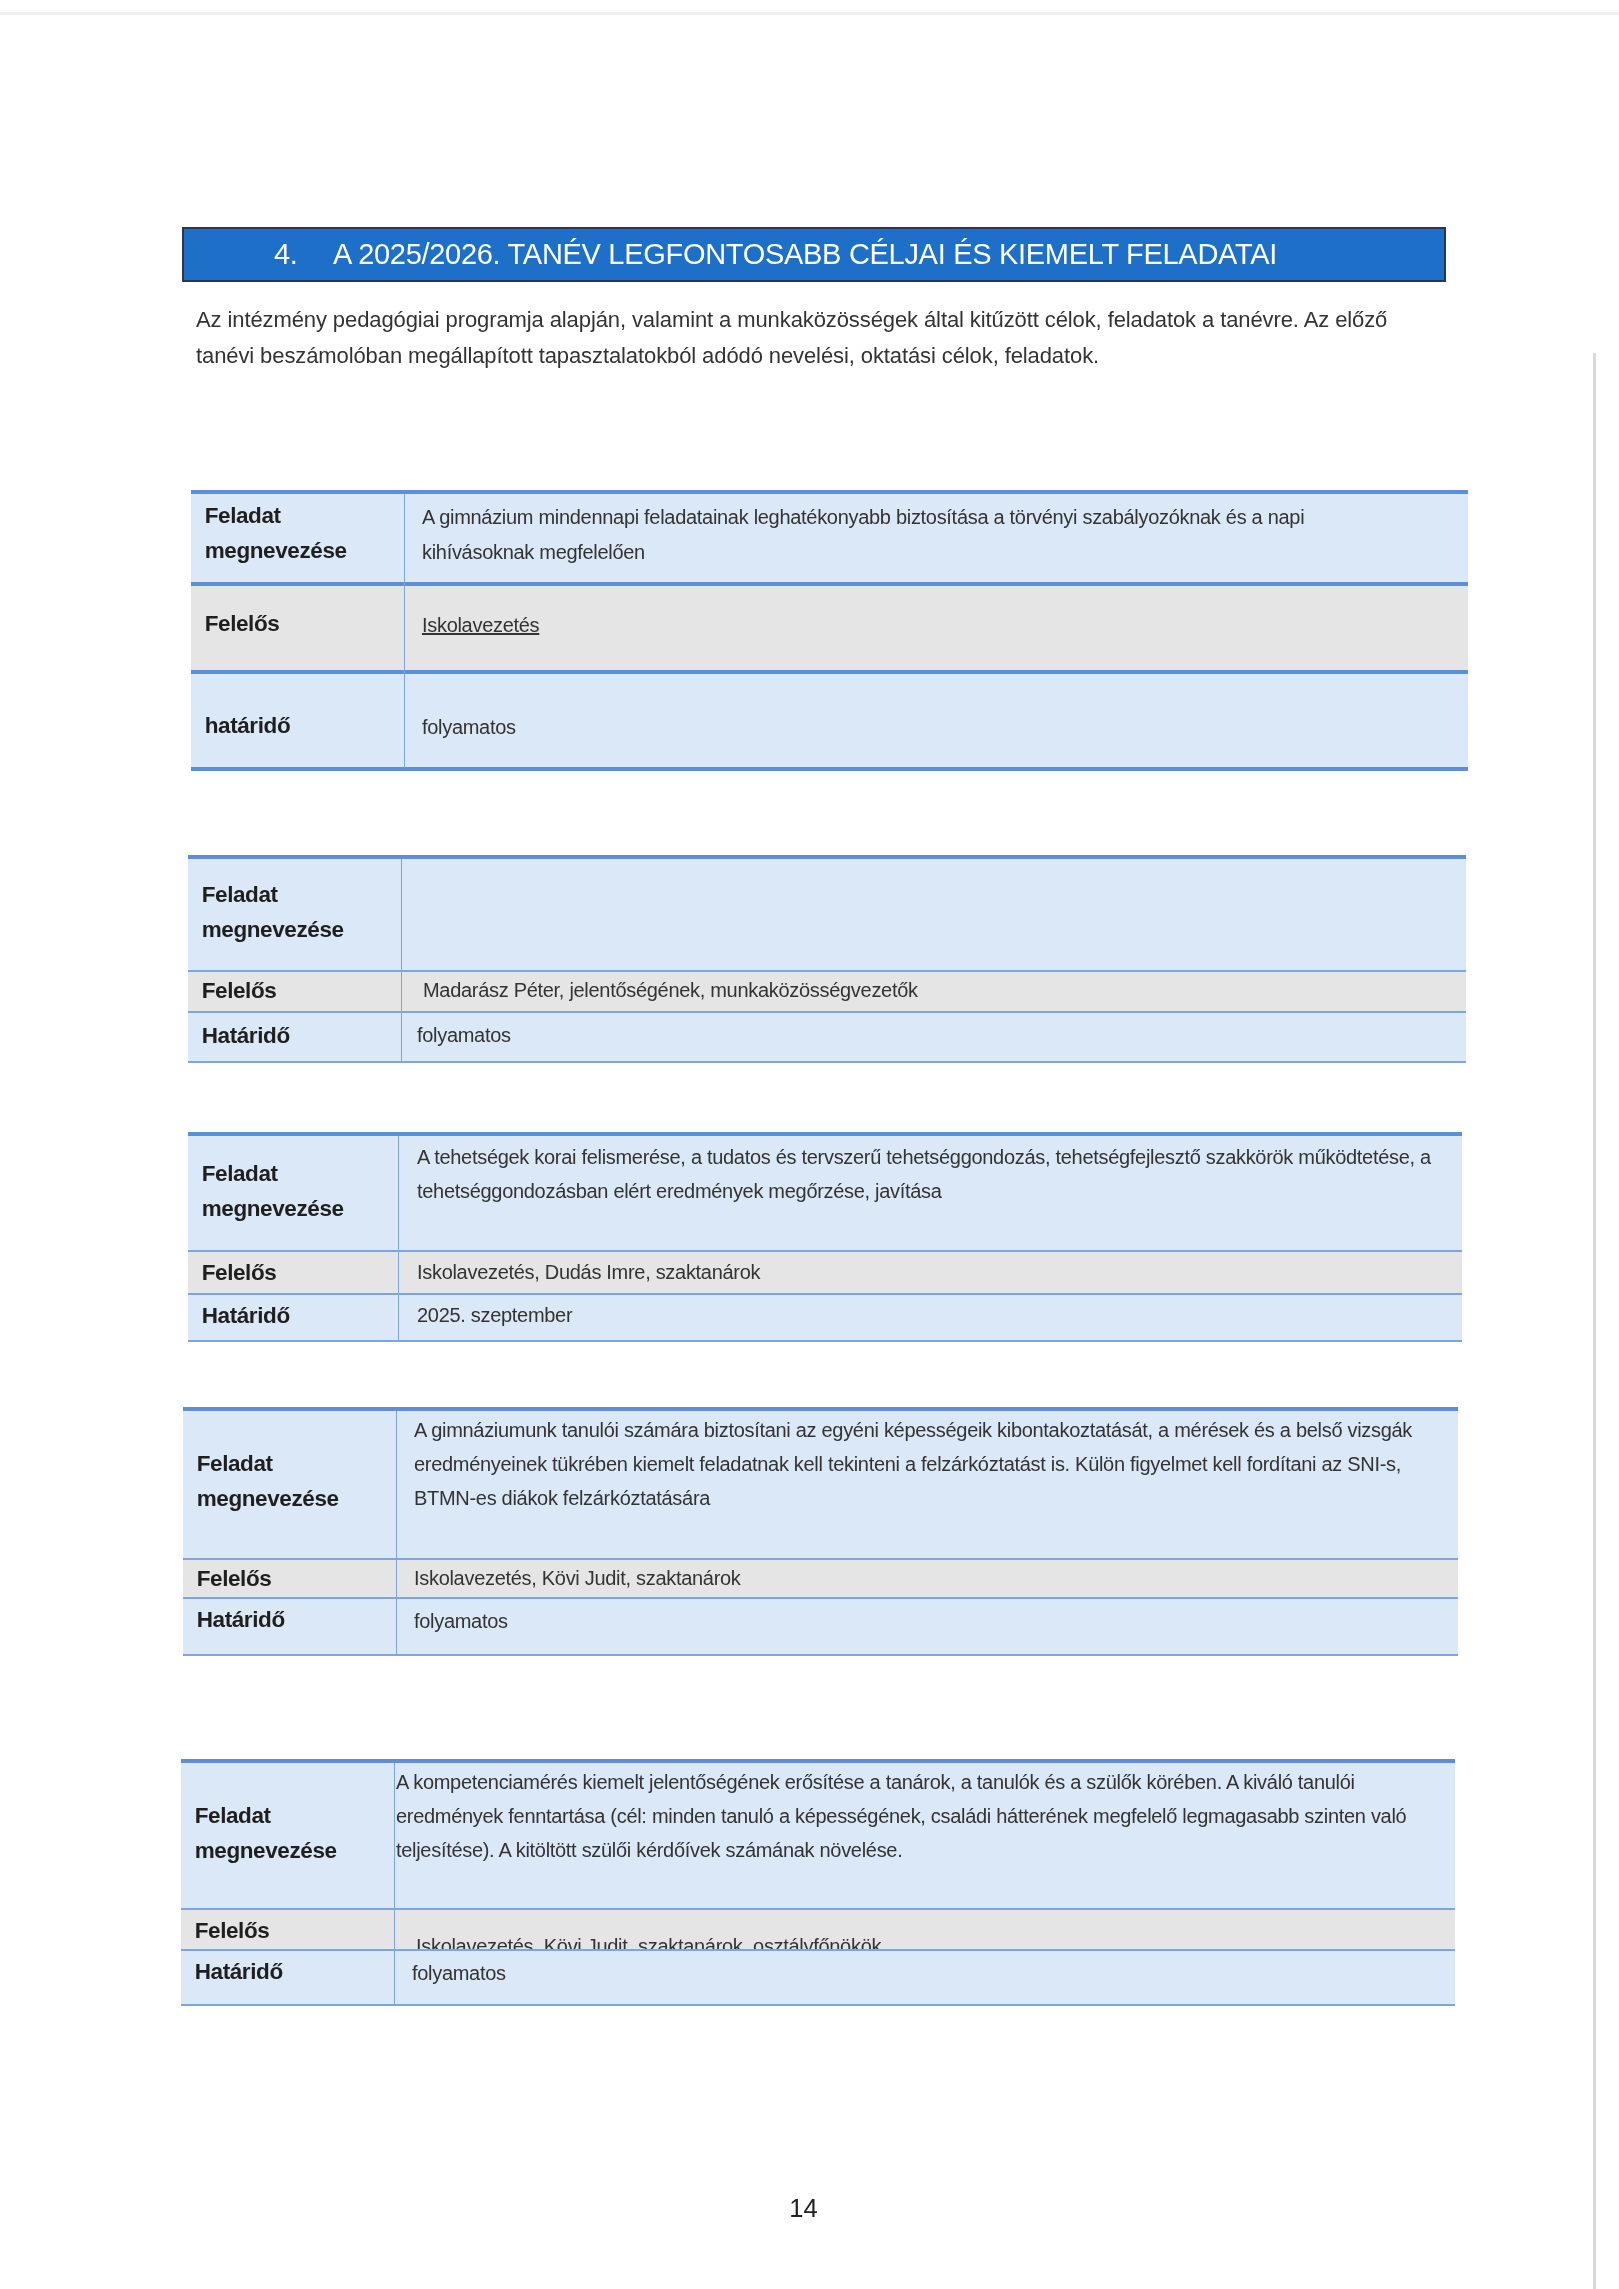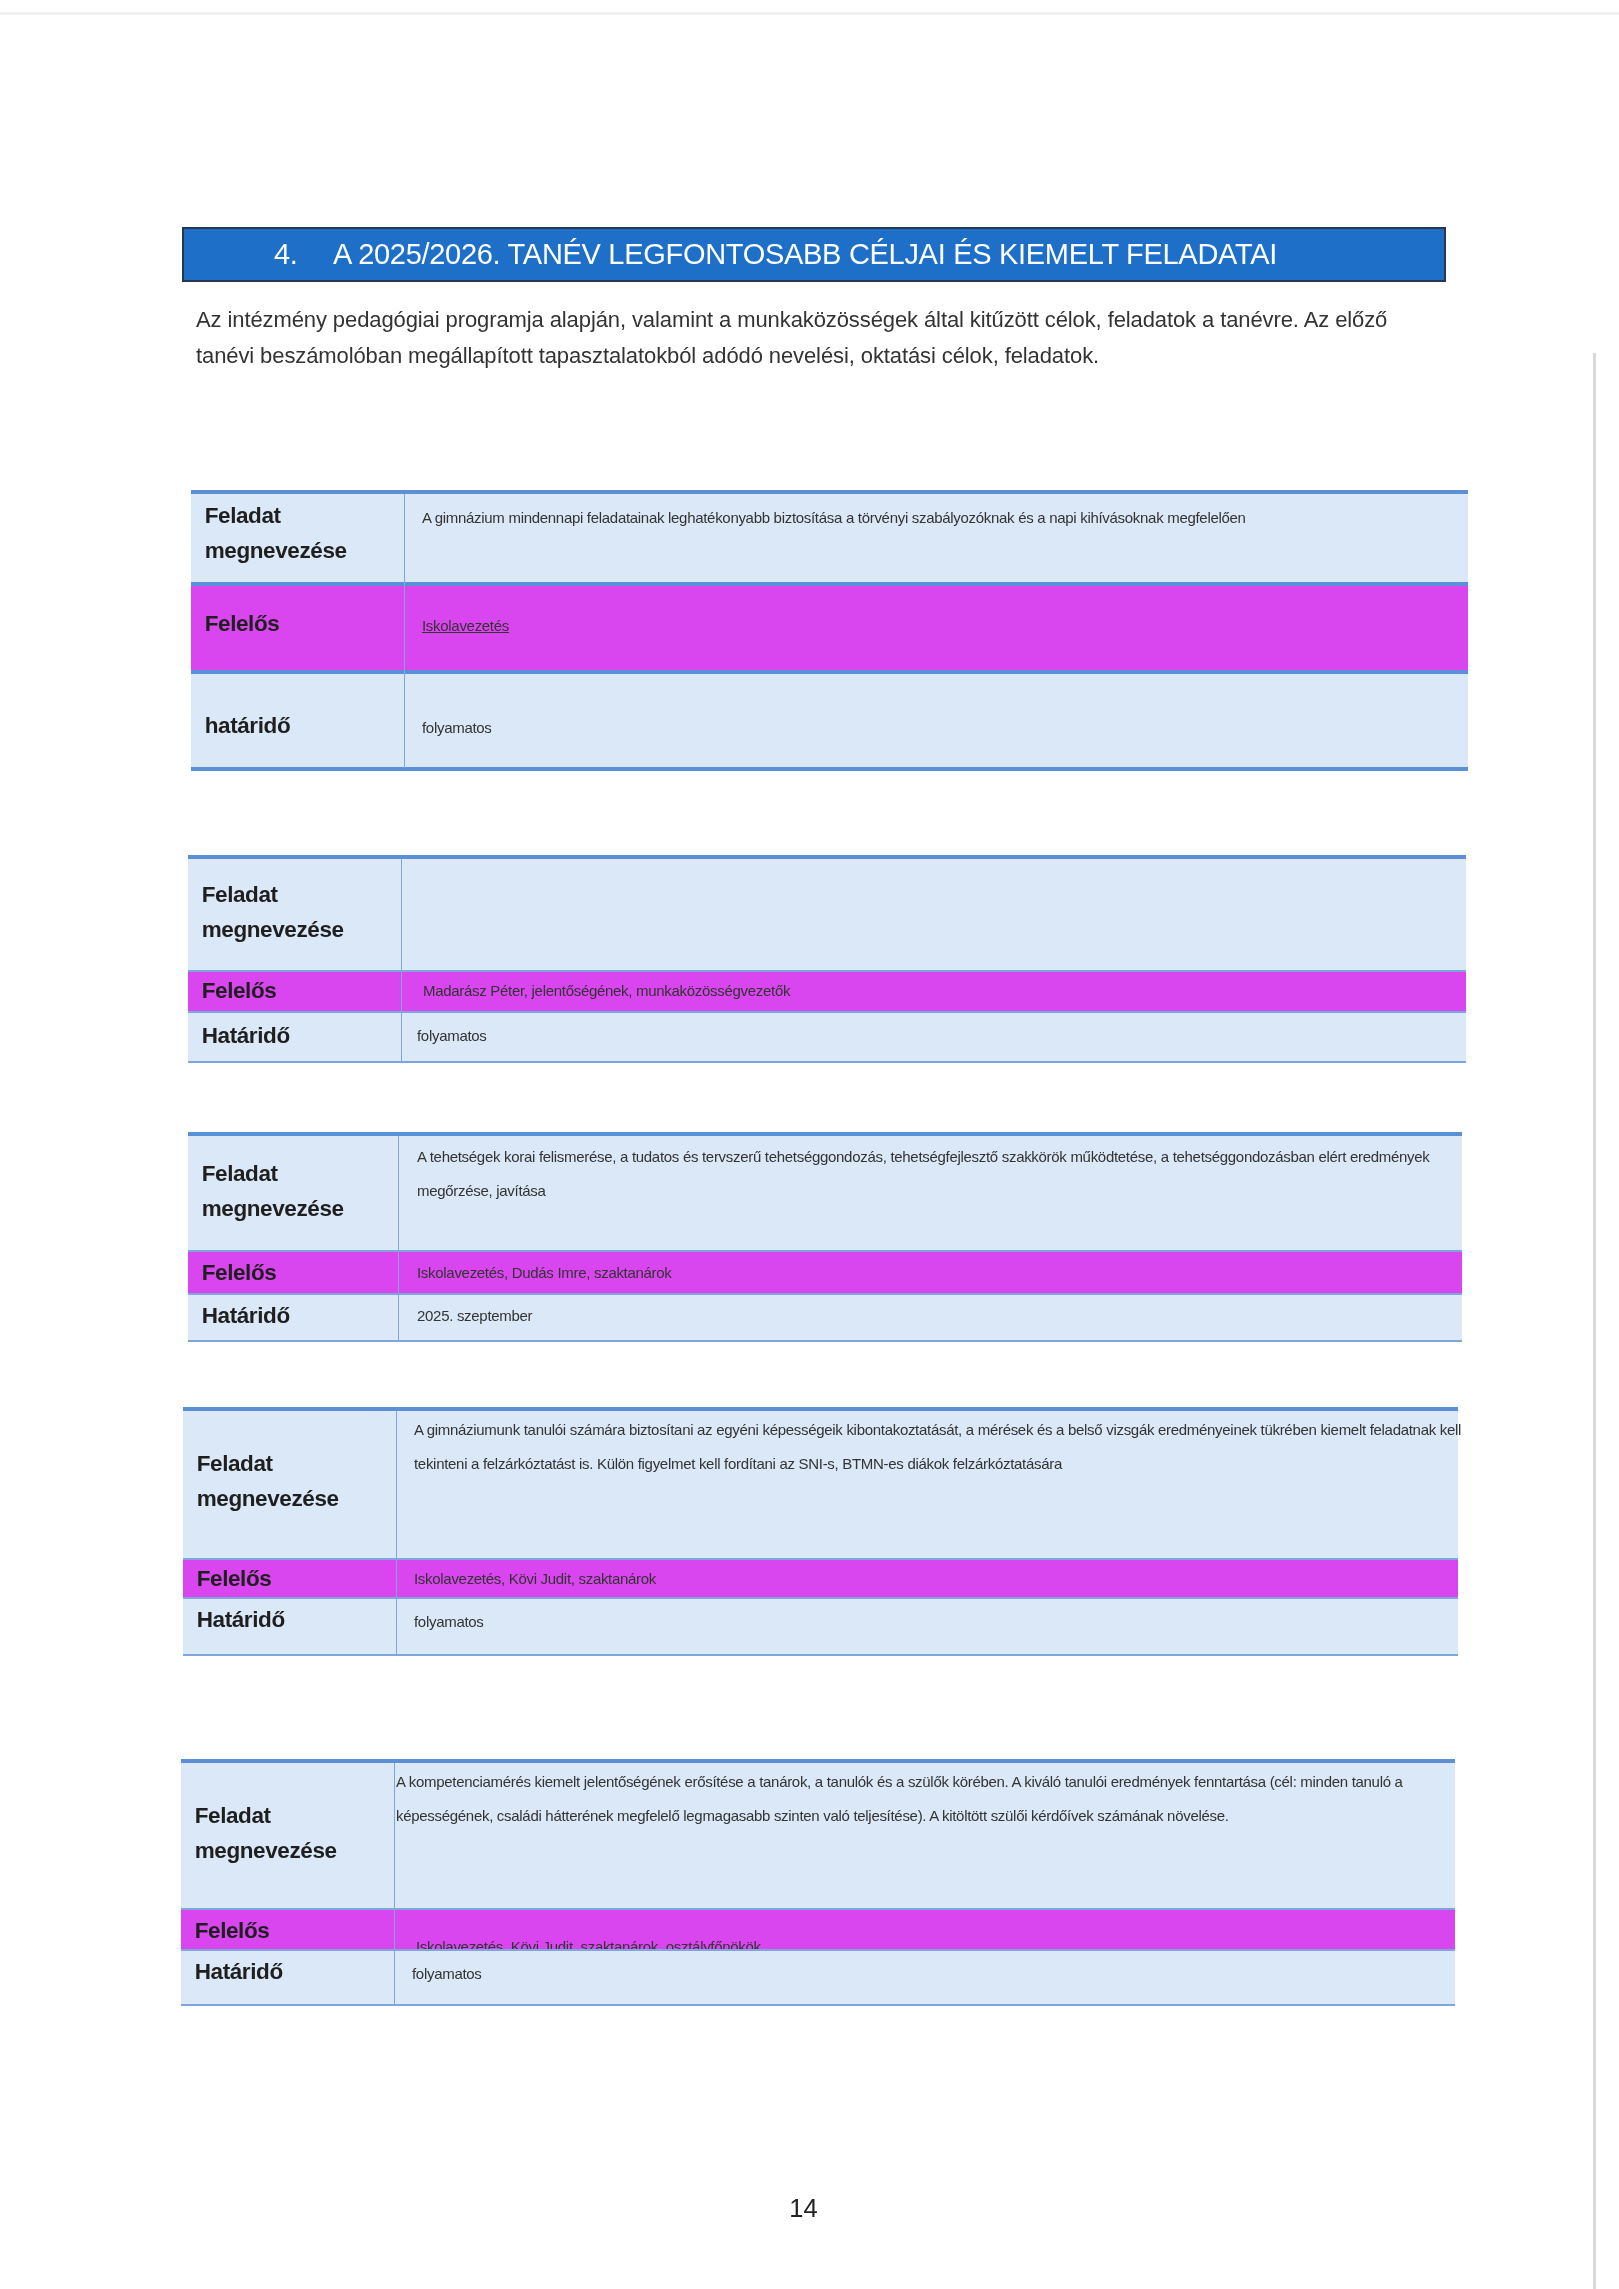--- a/index.html
+++ b/index.html
@@ -22,32 +22,32 @@
   .section-title .txt { position: absolute; left: 149px; }
 
   .intro {
     position: absolute; left: 196px; top: 302px; width: 1196px;
     font-size: 22px; line-height: 36px; color: #333333; letter-spacing: -0.1px;
   }
 
   .task-table { position: absolute; box-sizing: border-box; }
   .task-row { position: absolute; left: 0; right: 0; box-sizing: border-box; }
   .task-row.shaded { background: #dbe8f7; }
-  .task-row.plain { background: #d946ef; }
+  .task-row.plain { background: #e5e5e5; }
   .rule { position: absolute; left: 0; right: 0; background: #5b8fd6; }
   .rule.thick { height: 3.9px; }
   .rule.thin { height: 2px; background: #7ea6dc; }
   .divider { position: absolute; width: 1px; background: #7ea6dc; }
 
   .label {
     position: absolute; left: 13.7px; font-weight: bold; color: #1f1f1f;
     font-size: 22.5px; line-height: 35px; letter-spacing: -0.4px;
   }
   .value {
-    position: absolute; color: #333333; font-size: 15px; line-height: 35px; letter-spacing: -0.3px;
+    position: absolute; color: #333333; font-size: 20px; line-height: 35px; letter-spacing: -0.3px;
   }
   .value.compact { line-height: 34px; }
 
   .page-number {
     position: absolute; left: 784px; top: 2194px; width: 39px; text-align: center;
     font-size: 25.5px; color: #222222;
   }
 </style>
 </head>
 <body>

